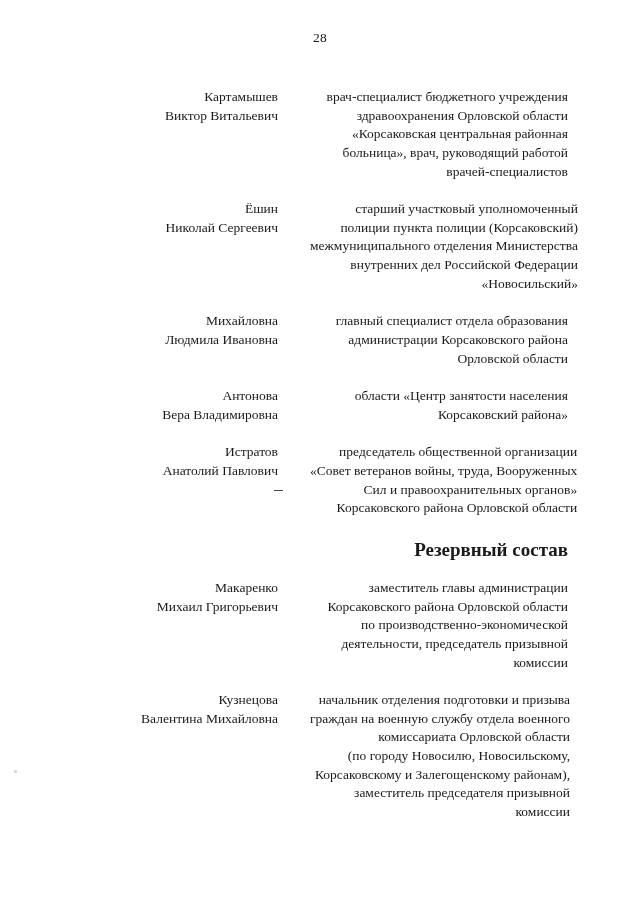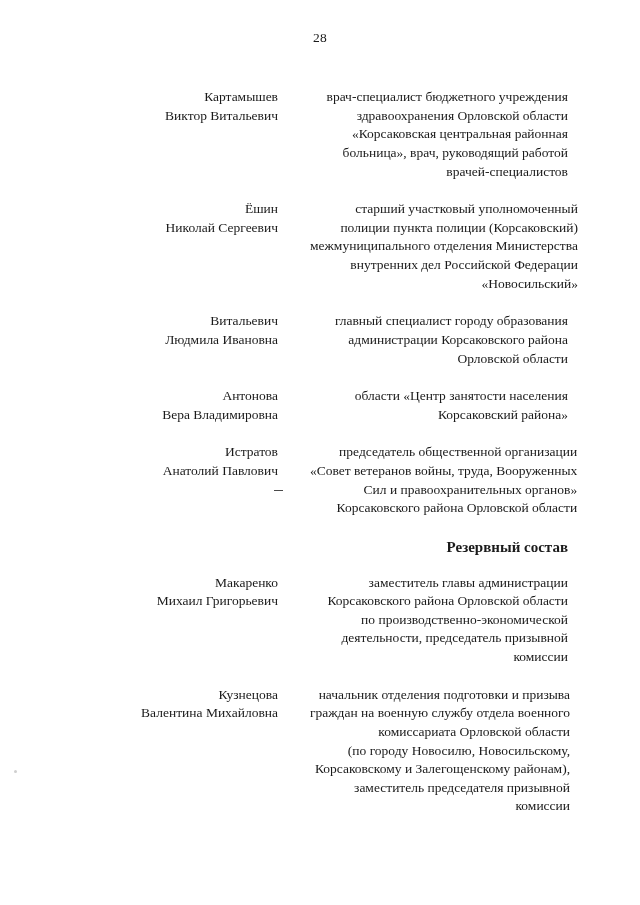--- a/index.html
+++ b/index.html
@@ -56,21 +56,21 @@
     flex: 1 1 auto;
     font-size: 13.5px;
     line-height: 1.38;
   }
   .entry .desc div {
     white-space: nowrap;
     margin-left: 32px;
   }
   .section-heading {
     margin: 0 0 16px 190px;
-    font-size: 15px;
+    font-size: 19px;
     font-weight: bold;
     line-height: 1.38;
   }
   .tick {
     position: absolute;
     left: 274px;
     top: 490px;
     width: 9px;
     height: 1px;
     background: #4a4a4a;
@@ -117,25 +117,25 @@
         <div>старший участковый уполномоченный</div>
         <div>полиции пункта полиции (Корсаковский)</div>
         <div>межмуниципального отделения Министерства</div>
         <div>внутренних дел Российской Федерации</div>
         <div>«Новосильский»</div>
       </div>
     </div>
 
     <div class="entry">
       <div class="name">
-        <div>Витальевич</div>
+        <div>Михайловна</div>
         <div>Людмила Ивановна</div>
       </div>
       <div class="desc">
-        <div>главный специалист городу  образования</div>
+        <div>главный специалист отдела  образования</div>
         <div>администрации Корсаковского района</div>
         <div>Орловской области</div>
       </div>
     </div>
 
     <div class="entry">
       <div class="name">
         <div>Антонова</div>
         <div>Вера Владимировна</div>
       </div>

